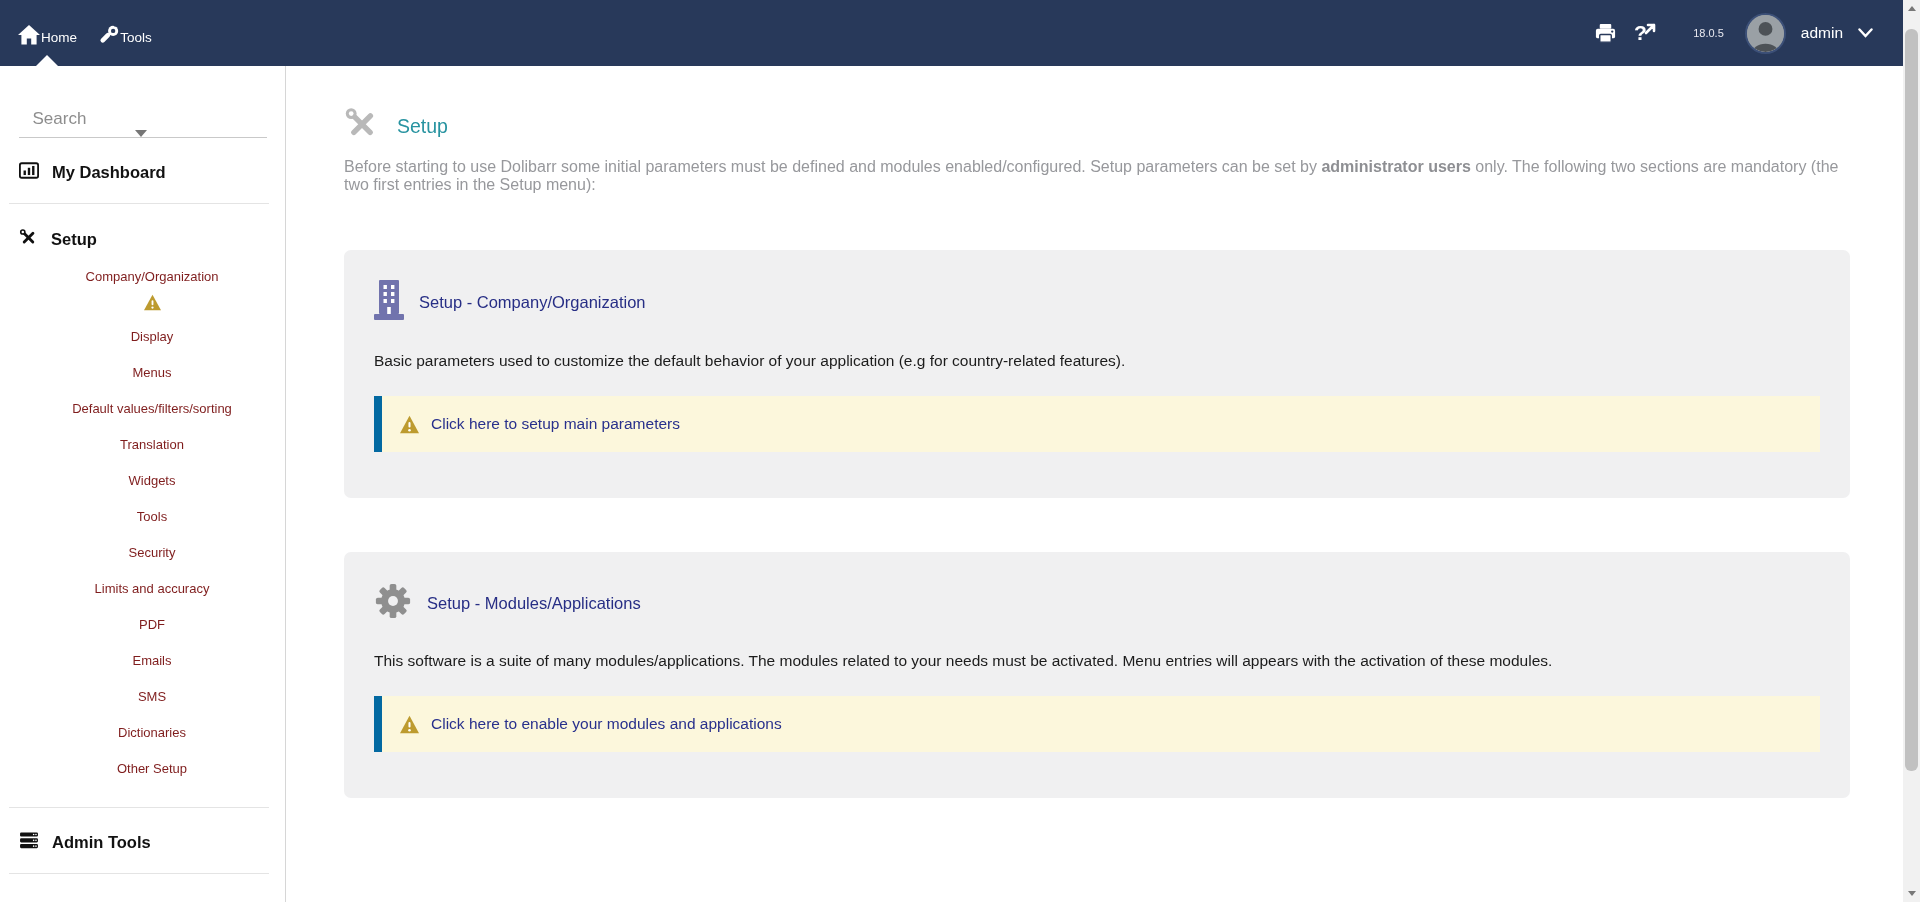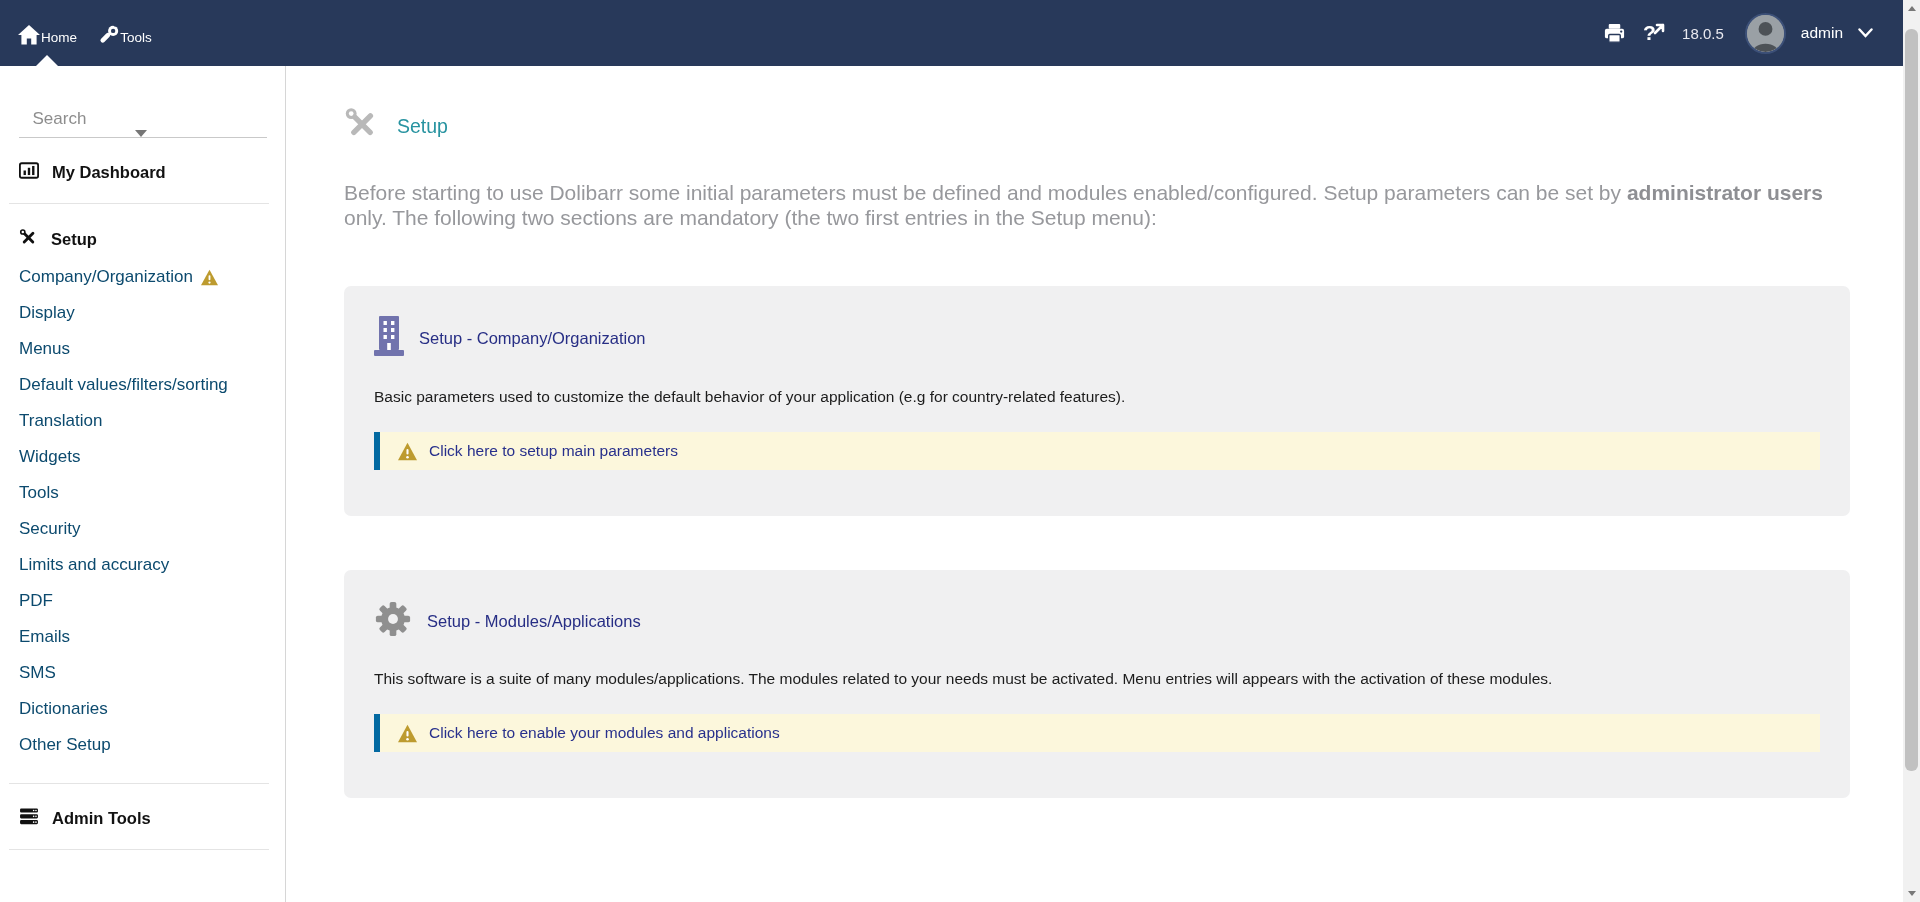--- a/index.html
+++ b/index.html
@@ -23,21 +23,21 @@
   }
   .menu-item .mi-icon { height:24px; display:flex; align-items:center; }
   .menu-item .mi-label { font-size:13.5px; margin-top:5px; }
   .home-arrow {
     position:absolute; left:36px; top:55px; width:0; height:0;
     border-left:11px solid transparent; border-right:11px solid transparent;
     border-bottom:11px solid #ffffff;
   }
   .topbar-right { display:flex; align-items:center; gap:15px; }
   .tb-icon-btn { display:flex; align-items:center; cursor:pointer; }
-  .tb-version { color:#e9e9f0; font-size:15px; margin-right:6px; }
+  .tb-version { color:#e9e9f0; font-size:11px; margin-right:6px;margin-left:20px; }
   .avatar {
     width:41px; height:41px; border-radius:50%; overflow:hidden;
     border:2px solid #3c5078; background:#9aa0a5; flex:0 0 auto;
   }
   .tb-user { color:#ffffff; font-size:15.5px; }
   .tb-caret { display:flex; align-items:center; cursor:pointer; }
 
   
   .sidebar {
     position:absolute; top:66px; left:0; width:286px; bottom:0;
@@ -55,48 +55,48 @@
   .search-caret { width:0; height:0; border-left:6px solid transparent;
     border-right:6px solid transparent; border-top:7px solid #767676; margin-right:4px;}
 
   .side-header {
     display:flex; align-items:center; gap:13px; margin:24px 0 0 19px;
     font-size:16.5px; font-weight:bold; color:#121212; cursor:pointer;
   }
   .side-divider { border:none; border-top:1px solid #e4e4e4; margin:20px 16px 0 9px; }
   .side-items { margin-top:8px; }
   .side-item {
-    padding:8px 0 8px 19px; font-size:17px; color:#0c4a6e; line-height:20px;
-    cursor:pointer; display:flex; align-items:center; gap:7px;
+    padding:8px 0 8px 19px; font-size:13px; color:#7f1d1d; line-height:20px;
+    cursor:pointer; display:flex; align-items:center; gap:7px;flex-direction:column;
   }
 
   
   .main {
     position:absolute; top:66px; left:287px; right:17px; bottom:0;
     background:#ffffff; padding:40px 53px 0 57px; overflow:hidden;
   }
   .page-title-row { display:flex; align-items:center; gap:17px; }
   .page-title { font-size:19.5px; color:#2793a0; }
   .intro {
-    margin-top:34px; font-size:21px; color:#97989c; line-height:25px;
+    margin-top:12px; font-size:16px; color:#97989c; line-height:18px;
     max-width:1535px;
   }
   .intro b { color:#8e8f93; }
 
   .card {
     background:#f0f0f1; border-radius:7px; padding:30px 30px 46px 30px;
     margin-top:56px;
   }
   .card + .card { margin-top:54px; }
   .card-header { display:flex; align-items:center; gap:15px; }
   .card-title { font-size:16.5px; color:#272e85; cursor:pointer; }
   .card-body { margin-top:25px; font-size:15.5px; color:#1c1c1c; line-height:23px; }
   .warn-strip {
-    margin-top:24px; background:#fcf7dc; border-left:6px solid #0369a1;
-    height:38px; display:flex; align-items:center; gap:11px; padding-left:17px;
+    margin-top:24px; background:#fcf7dc; border-left:8px solid #0369a1;
+    height:56px; display:flex; align-items:center; gap:11px; padding-left:17px;
   }
   .warn-link { font-size:15.5px; color:#28308c; cursor:pointer; text-decoration:none; }
 
   
   .scrollbar {
     position:absolute; top:0; right:0; width:17px; height:902px;
     background:#f1f1f1; z-index:50;
   }
   .sb-arrow-up, .sb-arrow-down {
     position:absolute; left:0; width:17px; height:17px;

